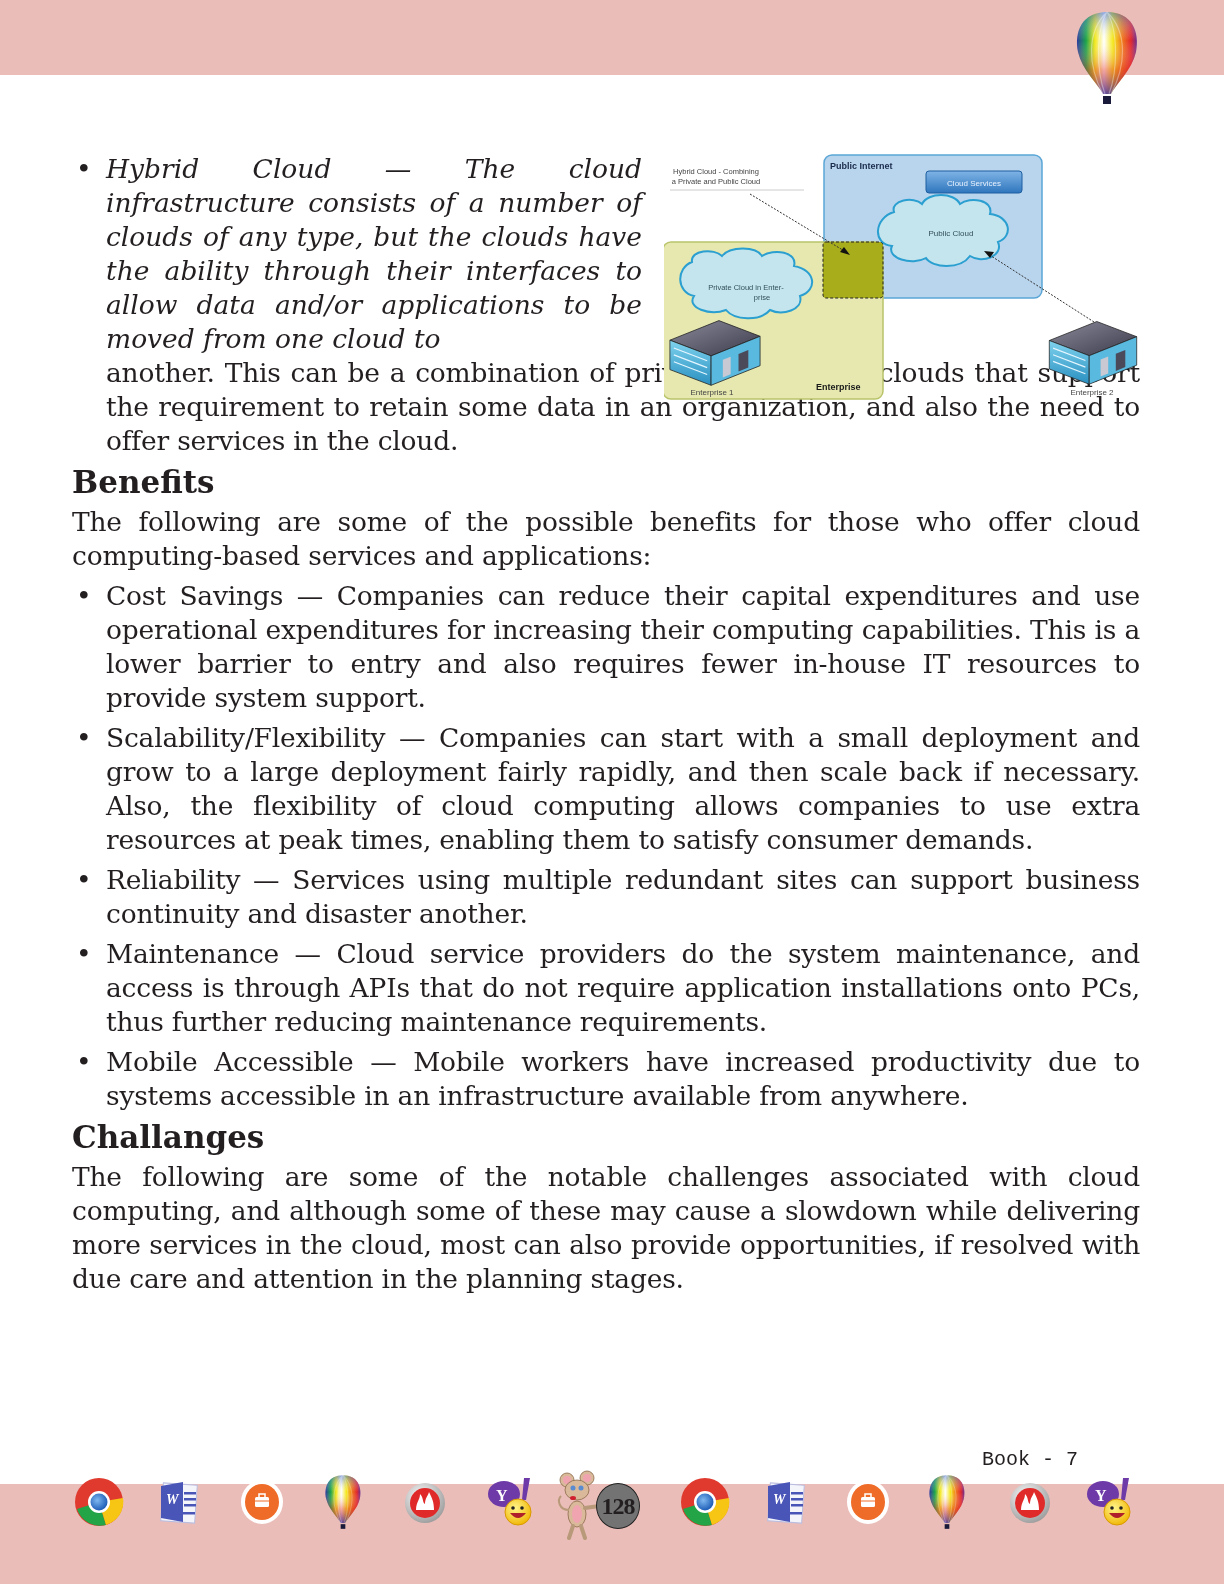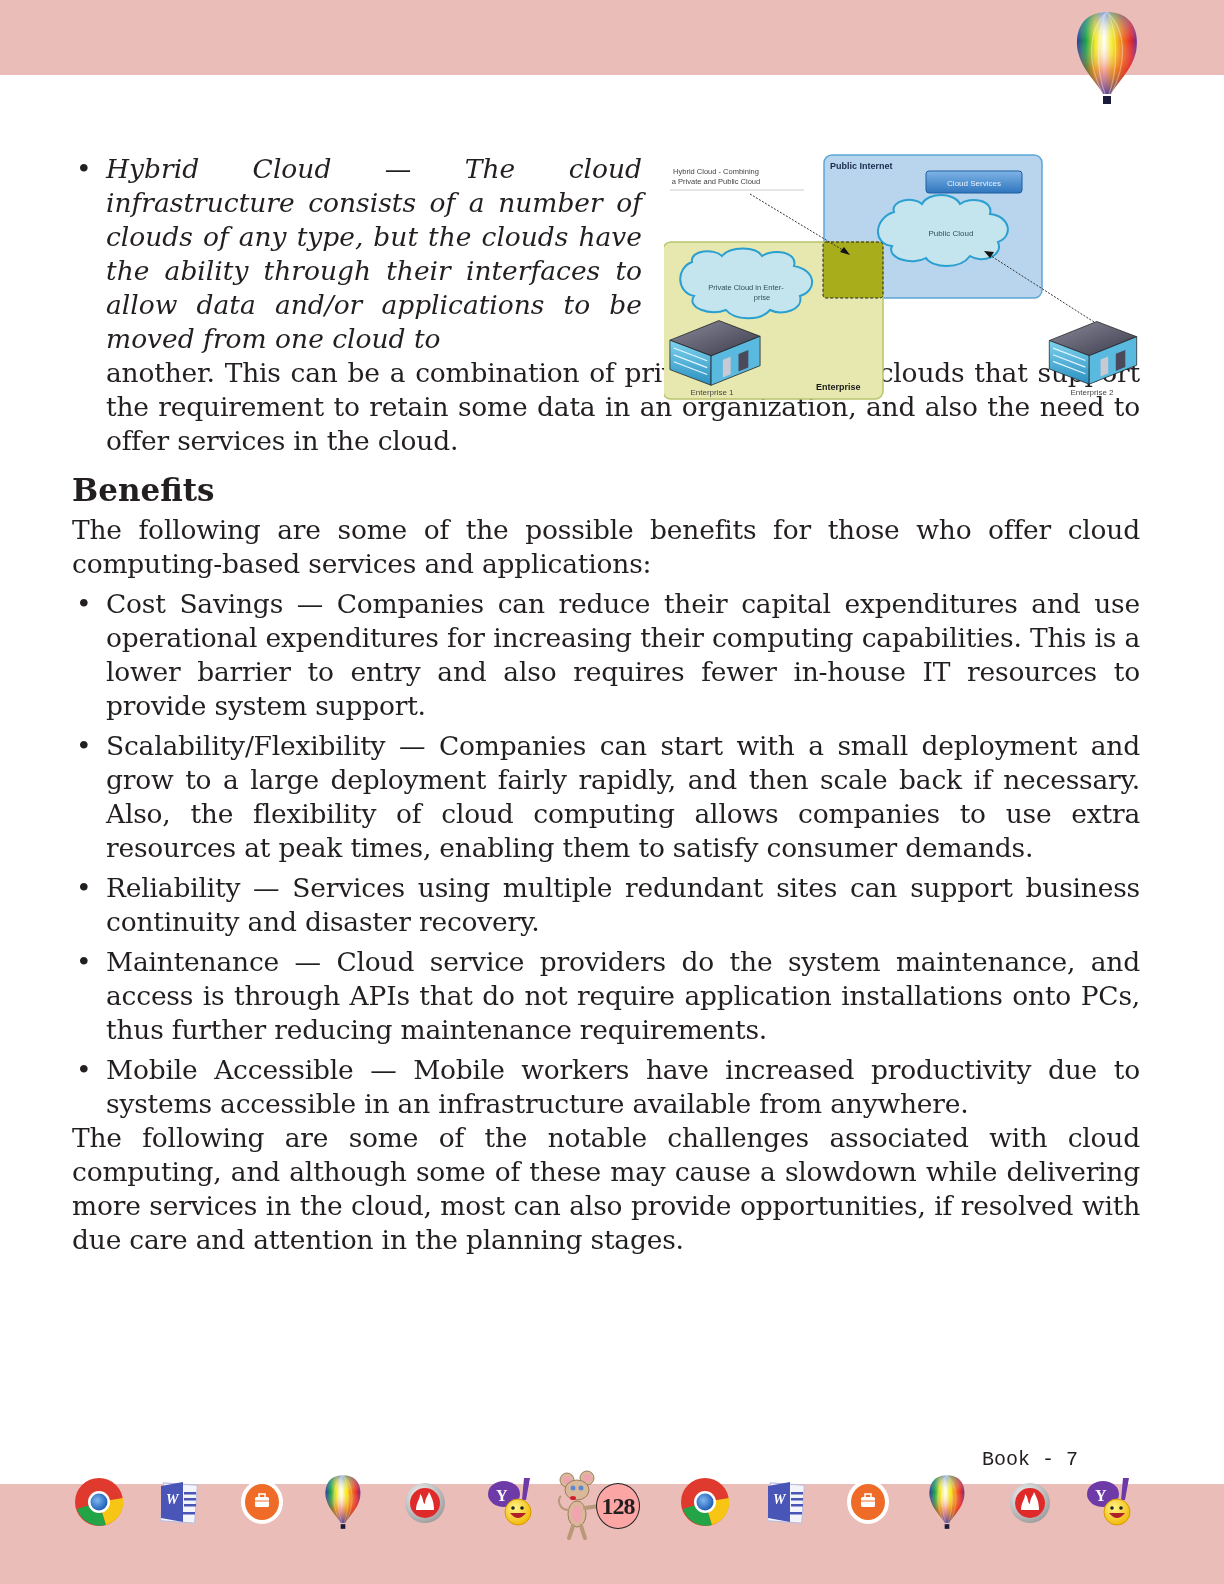--- a/index.html
+++ b/index.html
@@ -8,29 +8,29 @@
 
   .top-band { position: absolute; left: 0; top: 0; width: 1224px; height: 75px; background: #ebbdb8; }
   .balloon-top { position: absolute; left: 1072px; top: 10px; width: 70px; height: 96px; }
 
   .content { position: absolute; left: 72px; top: 146px; width: 1068px; font-size: 26.5px; line-height: 34px; }
   .para { text-align: justify; }
   .para.indent { padding-left: 34px; }
   .bullet { position: relative; padding-left: 34px; text-align: justify; margin-top: 6px; }
   .bullet::before { content: "\2022"; position: absolute; left: 4px; top: 0; }
   .narrow { width: 570px; }
-  .heading { font-weight: bold; margin-top: 15px; margin-bottom: 6px; }
+  .heading { font-weight: bold; margin-top: 7px; margin-bottom: 6px; }
   .font-cond { letter-spacing: -0.2px; }
 
   .diagram { position: absolute; left: 664px; top: 152px; width: 478px; height: 258px; }
 
   .bottom-band { position: absolute; left: 0; top: 1484px; width: 1224px; height: 100px; background: #ebbdb8; }
   .book-label { position: absolute; left: 982px; top: 1448px; font-size: 20px; font-family: Liberation Mono, monospace; }
   .f-icon { position: absolute; top: 1474px; width: 54px; height: 56px; }
-  .page-circle { position: absolute; left: 596px; top: 1483px; width: 44px; height: 46px; border-radius: 50%; background: #fca5a5; border: 1.5px solid #222; display: flex; align-items: center; justify-content: center; font-family: "Liberation Serif", serif; font-weight: bold; font-size: 24px; letter-spacing: -1px; }
+  .page-circle { position: absolute; left: 596px; top: 1483px; width: 44px; height: 46px; border-radius: 50%; background: #737373; border: 1.5px solid #222; display: flex; align-items: center; justify-content: center; font-family: "Liberation Serif", serif; font-weight: bold; font-size: 24px; letter-spacing: -1px; }
 </style>
 </head>
 <body>
 
 <svg width="0" height="0" style="position:absolute">
   <defs>
     <linearGradient id="balloonGrad" x1="0" x2="1" y1="0" y2="0">
       <stop offset="0" stop-color="#2d3a9c"></stop>
       <stop offset="0.15" stop-color="#1aa34a"></stop>
       <stop offset="0.3" stop-color="#f4e81a"></stop>
@@ -99,24 +99,25 @@
   <div class="bullet narrow" style="margin-top:6px;font-style:italic;">
     <span>Hybrid Cloud — The cloud infrastructure consists of a number of clouds of any type, but the clouds have the ability through their interfaces to allow data and/or applications to be moved from one cloud to</span>
   </div>
   <p class="para indent font-cond">another. This can be a combination of private and public clouds that support the requirement to retain some data in an organization, and also the need to offer services in the cloud.</p>
 
   <h3 class="heading">Benefits</h3>
   <p class="para font-cond">The following are some of the possible benefits for those who offer cloud computing-based services and applications:</p>
 
   <div class="bullet font-cond">Cost Savings — Companies can reduce their capital expenditures and use operational expenditures for increasing their computing capabilities. This is a lower barrier to entry and also requires fewer in-house IT resources to provide system support.</div>
   <div class="bullet font-cond">Scalability/Flexibility — Companies can start with a small deployment and grow to a large deployment fairly rapidly, and then scale back if necessary. Also, the flexibility of cloud computing allows companies to use extra resources at peak times, enabling them to satisfy consumer demands.</div>
-  <div class="bullet font-cond">Reliability — Services using multiple redundant sites can support business continuity and disaster recovery.</div>
+  <div class="bullet font-cond">Reliability — Services using multiple redundant sites can support business continuity and disaster another.</div>
   <div class="bullet font-cond">Maintenance — Cloud service providers do the system maintenance, and access is through APIs that do not require application installations onto PCs, thus further reducing maintenance requirements.</div>
   <div class="bullet font-cond">Mobile Accessible — Mobile workers have increased productivity due to systems accessible in an infrastructure available from anywhere.</div>
 
+  <h3 class="heading">Challanges</h3>
   <p class="para font-cond">The following are some of the notable challenges associated with cloud computing, and although some of these may cause a slowdown while delivering more services in the cloud, most can also provide opportunities, if resolved with due care and attention in the planning stages.</p>
 </div>
 
 <svg class="diagram" viewBox="0 0 478 258" font-family="Liberation Sans, sans-serif">
 
   <rect x="160" y="3" width="218" height="143" rx="8" fill="#b9d5ee" stroke="#5aa6d6" stroke-width="1.5"></rect>
   <text x="166" y="17" font-size="9" font-weight="bold" fill="#1a2a4a">Public Internet</text>
 
   <rect x="-1" y="90" width="220" height="157" rx="8" fill="#e6e8b0" stroke="#b9c46a" stroke-width="1.5"></rect>
   <text x="152" y="238" font-size="9" font-weight="bold" fill="#1a1a1a">Enterprise</text>

